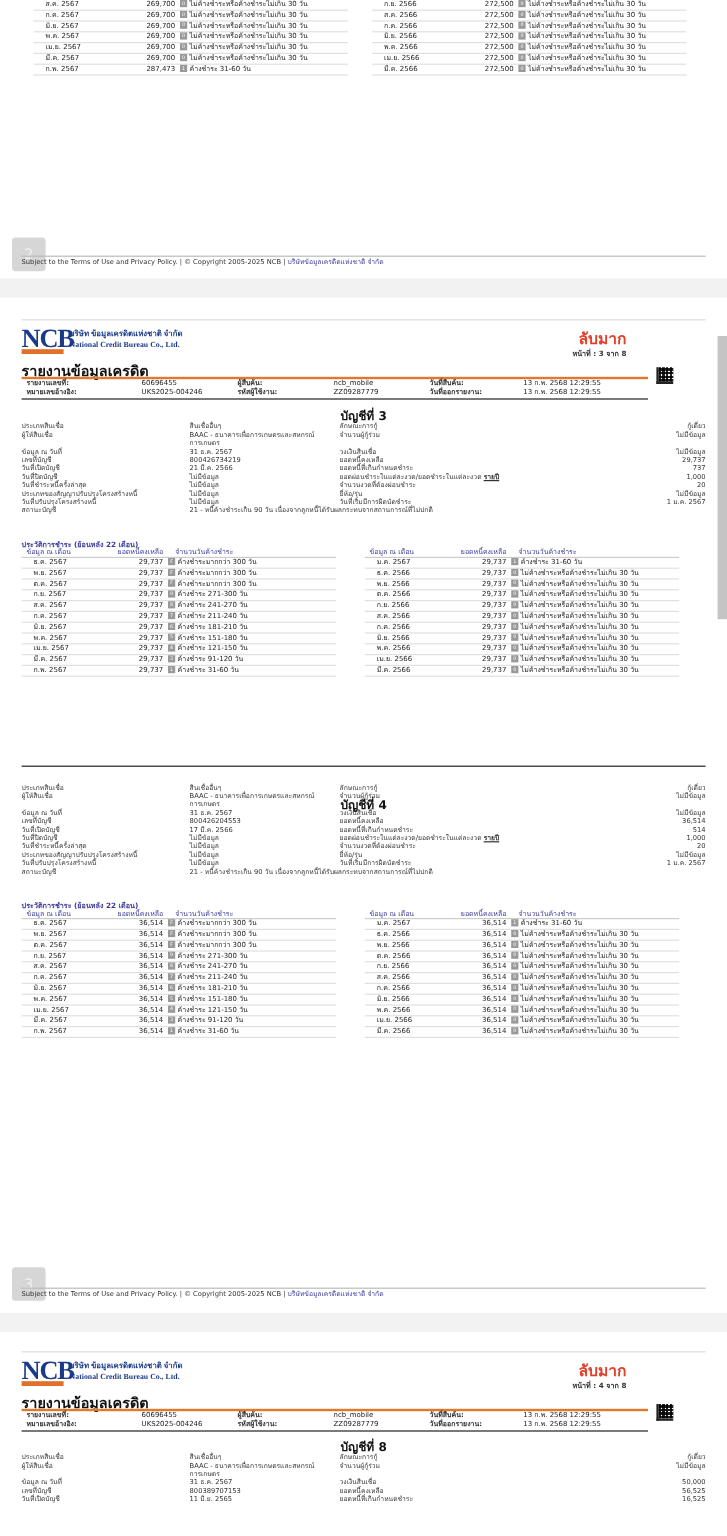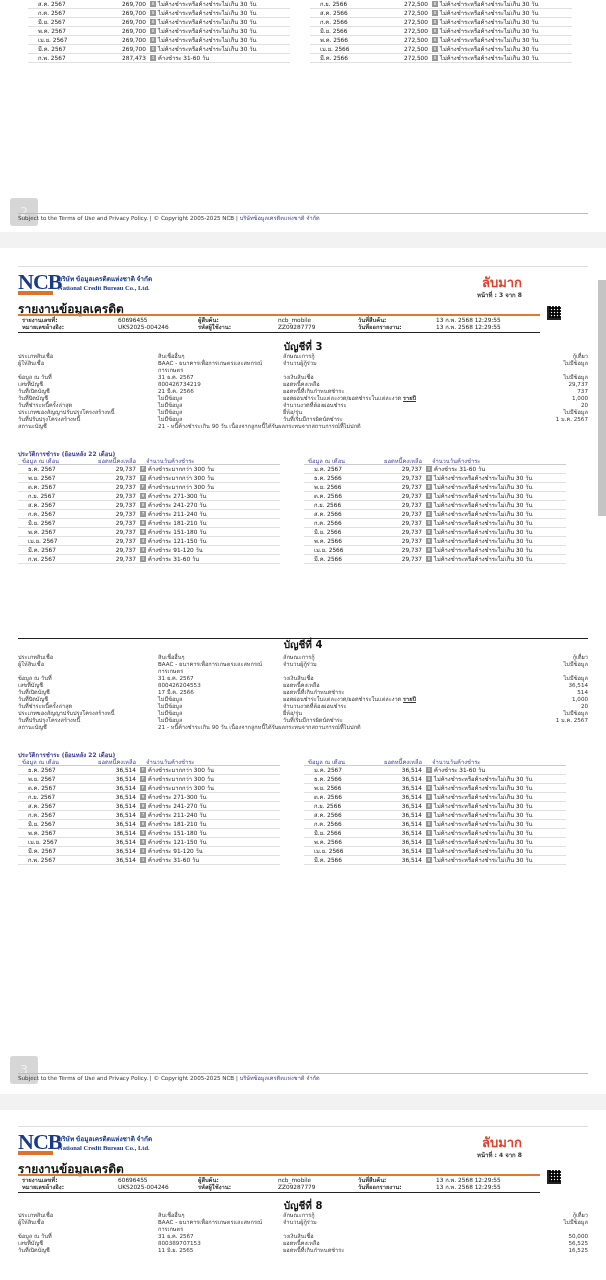--- a/index.html
+++ b/index.html
@@ -351,21 +351,21 @@
       </div>
       <div class="hr">
         <span class="m">มี.ค. 2566</span>
         <span class="b">29,737</span>
         <span class="s"><span class="code">0</span><span>ไม่ค้างชำระหรือค้างชำระไม่เกิน 30 วัน</span></span>
       </div>
     </div>
 
   <div class="black-rule" style="top:390px;width:570px;"></div>
 
-  <div class="acct-title" style="top:389px;">บัญชีที่ 4</div>
+  <div class="acct-title" style="top:415px;">บัญชีที่ 4</div>
   <div class="acct" style="top:406px;" id="acct4">
       <div class="r">
         <span class="k1">ประเภทสินเชื่อ</span>
         <span class="v1">สินเชื่ออื่นๆ</span>
         <span class="k2"><span>ลักษณะการกู้</span></span>
         <span class="v2">กู้เดี่ยว</span>
       </div>
       <div class="r">
         <span class="k1">ผู้ให้สินเชื่อ</span>
         <span class="v1">BAAC - ธนาคารเพื่อการเกษตรและสหกรณ์</span>

